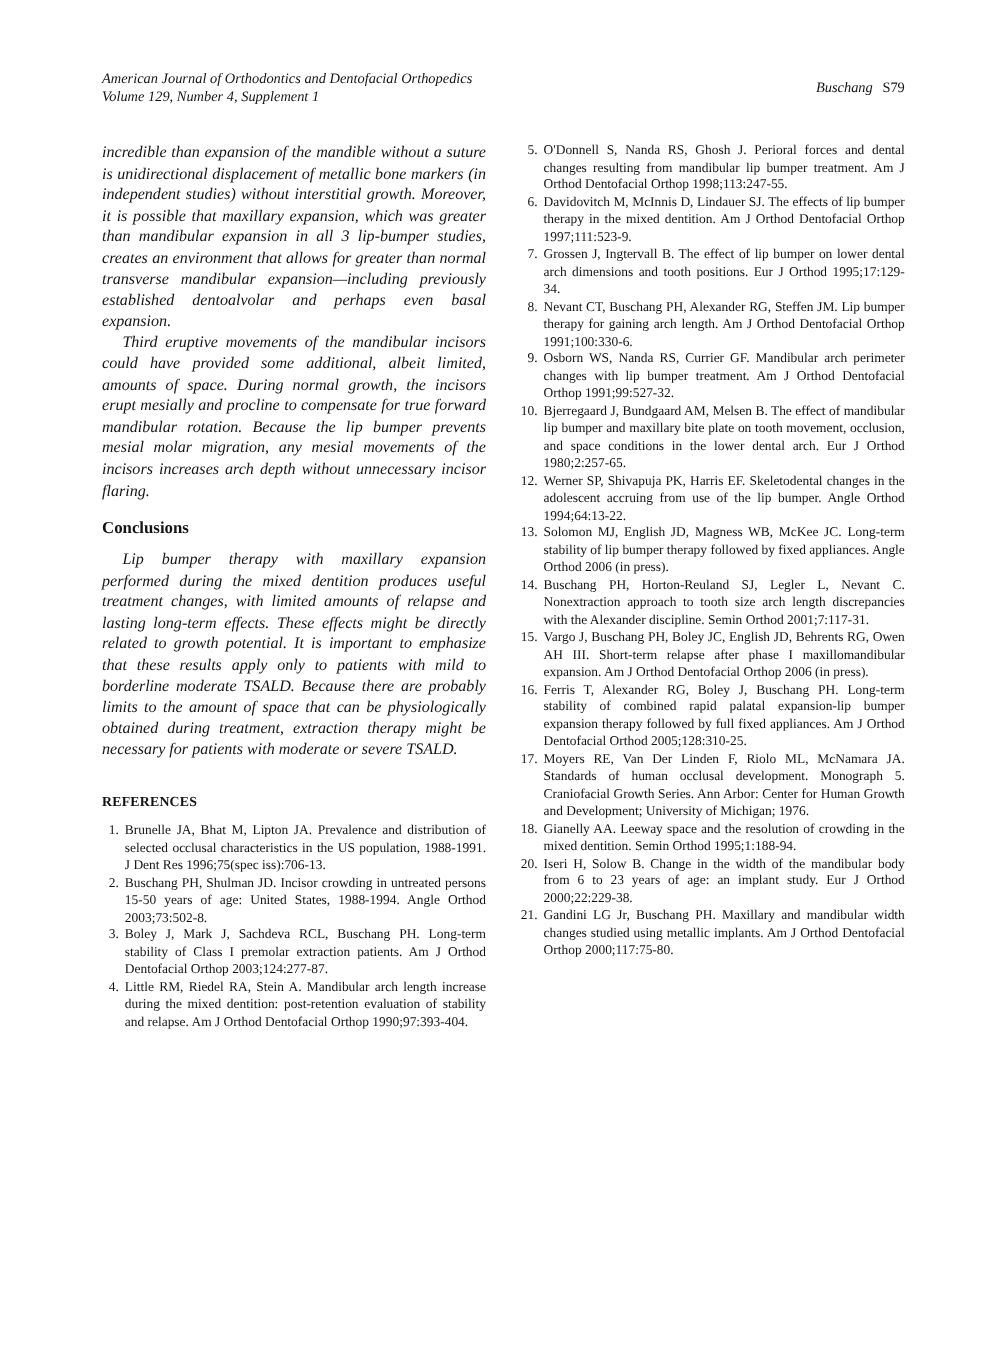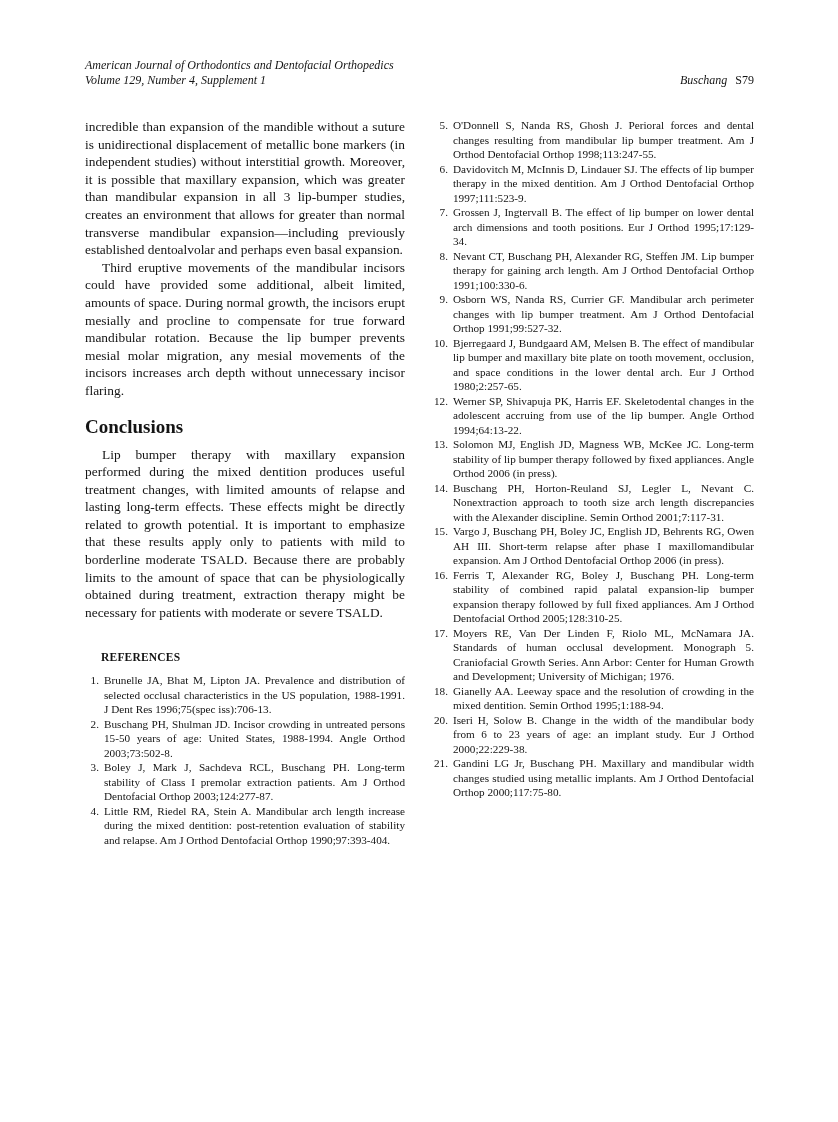--- a/index.html
+++ b/index.html
@@ -10,50 +10,51 @@
     background: #ffffff;
     font-family: "Liberation Serif", "DejaVu Serif", serif;
     color: #141414;
     box-sizing: border-box;
     padding: 58px 84px 0 85px;
     overflow: hidden;
   }
   .header {
     display: flex;
     justify-content: space-between;
-    align-items: flex-end;
+    align-items: center;
     font-size: 12px;
     line-height: 15px;
   }
   .header-left { font-style: italic; }
   .header-right { white-space: nowrap; }
   .header-author { font-style: italic; }
   .header-page { font-weight: normal; font-style: normal; margin-left: 8px; }
   .content {
     display: flex;
     gap: 29px;
     margin-top: 30px;
   }
   .col { width: 320px; }
   .body-text {
     font-size: 13.4px;
     line-height: 17.6px;
     text-align: justify;
     margin: 0;
+    font-style: italic;
   }
   .para-indent { text-indent: 17px; }
   .section-heading {
-    font-size: 19px;
+    font-size: 14px;
     font-weight: bold;
     margin: 16px 0 8px 0;
   }
   .refs-heading {
     font-size: 11.5px;
     font-weight: bold;
-    margin: 30px 0 10px 16px;
+    margin: 30px 0 10px 0;
     letter-spacing: 0.2px;
   }
   .ref-list {
     list-style: none;
     margin: 0;
     padding: 0;
     font-size: 11.2px;
     line-height: 14.5px;
   }
   .ref-item { display: flex; }

